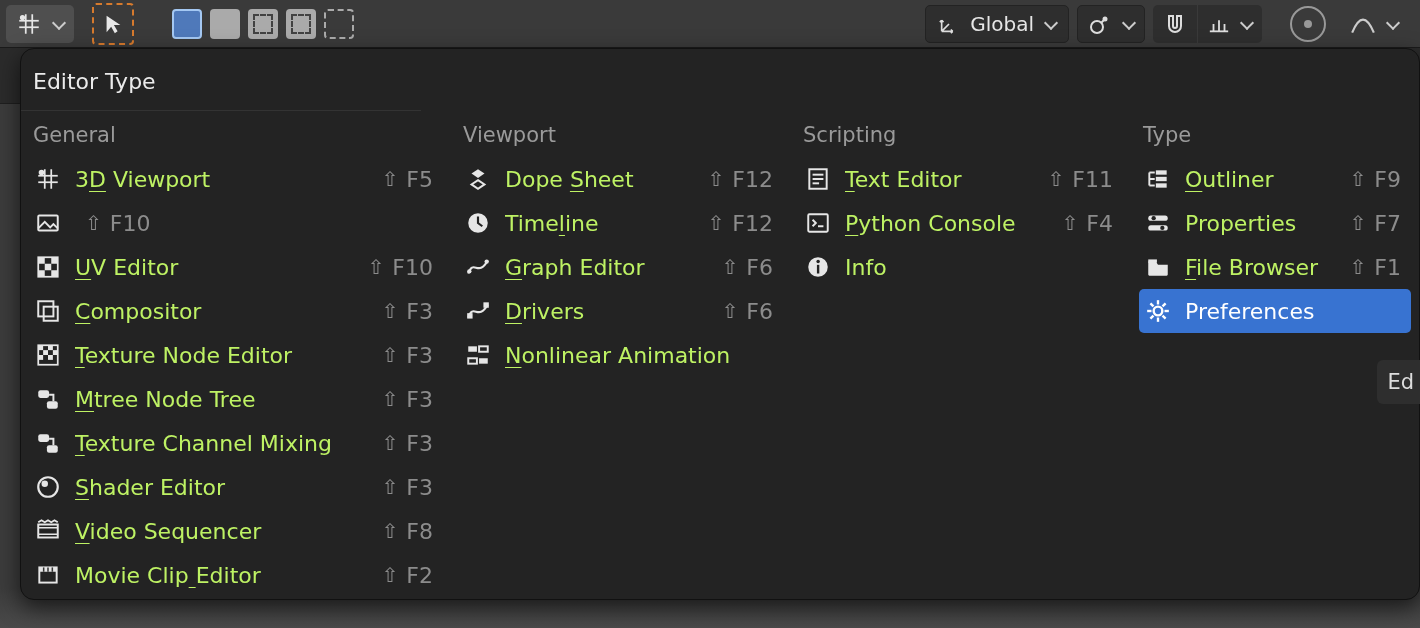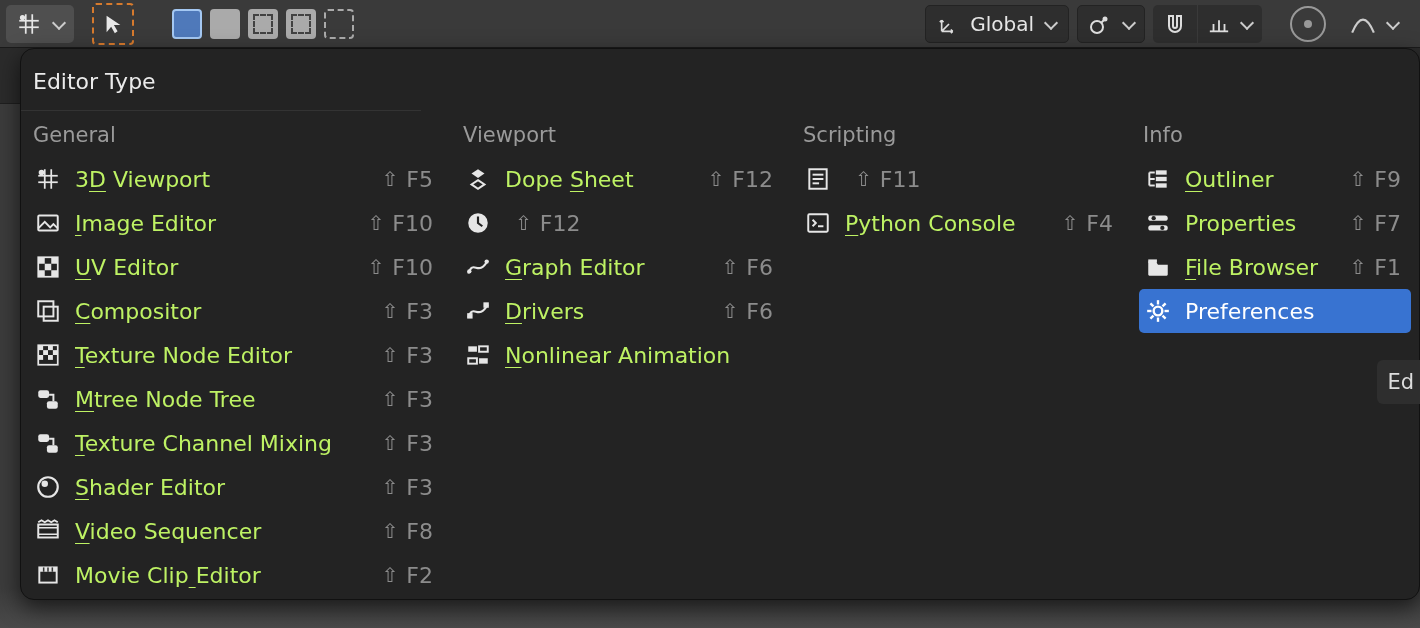--- a/index.html
+++ b/index.html
@@ -341,21 +341,20 @@
           </span>
           <span class="label">3<span class="mn">D</span> Viewport</span>
           <span class="shortcut"><span class="shift">⇧</span>F5</span>
         </div>
         <div class="row">
           <span class="icon">
             <svg width="26" height="26" viewBox="0 0 24 24">
               <use href="#i-image"></use>
             </svg>
           </span>
-          <span class="label"><span class="mn">I</span>mage Editor</span>
           <span class="shortcut"><span class="shift">⇧</span>F10</span>
         </div>
         <div class="row">
           <span class="icon">
             <svg width="26" height="26" viewBox="0 0 24 24">
               <use href="#i-uv"></use>
             </svg>
           </span>
           <span class="label"><span class="mn">U</span>V Editor</span>
           <span class="shortcut"><span class="shift">⇧</span>F10</span>
@@ -434,20 +433,21 @@
           </span>
           <span class="label">Dope <span class="mn">S</span>heet</span>
           <span class="shortcut"><span class="shift">⇧</span>F12</span>
         </div>
         <div class="row">
           <span class="icon">
             <svg width="26" height="26" viewBox="0 0 24 24">
               <use href="#i-timeline"></use>
             </svg>
           </span>
+          <span class="label">Time<span class="mn">l</span>ine</span>
           <span class="shortcut"><span class="shift">⇧</span>F12</span>
         </div>
         <div class="row">
           <span class="icon">
             <svg width="26" height="26" viewBox="0 0 24 24">
               <use href="#i-graph"></use>
             </svg>
           </span>
           <span class="label"><span class="mn">G</span>raph Editor</span>
           <span class="shortcut"><span class="shift">⇧</span>F6</span>
@@ -471,34 +471,43 @@
         </div>
       </div>
     <div class="col col-scripting">
         <div class="col-head">Scripting</div>
         <div class="row">
           <span class="icon">
             <svg width="26" height="26" viewBox="0 0 24 24">
               <use href="#i-text"></use>
             </svg>
           </span>
+          <span class="label"><span class="mn">T</span>ext Editor</span>
           <span class="shortcut"><span class="shift">⇧</span>F11</span>
         </div>
         <div class="row">
           <span class="icon">
             <svg width="26" height="26" viewBox="0 0 24 24">
               <use href="#i-console"></use>
             </svg>
           </span>
           <span class="label"><span class="mn">P</span>ython Console</span>
           <span class="shortcut"><span class="shift">⇧</span>F4</span>
         </div>
+        <div class="row">
+          <span class="icon">
+            <svg width="26" height="26" viewBox="0 0 24 24">
+              <use href="#i-info"></use>
+            </svg>
+          </span>
+          <span class="label">Info</span>
+        </div>
       </div>
     <div class="col col-data">
-        <div class="col-head">Info</div>
+        <div class="col-head">Type</div>
         <div class="row">
           <span class="icon">
             <svg width="26" height="26" viewBox="0 0 24 24">
               <use href="#i-outliner"></use>
             </svg>
           </span>
           <span class="label"><span class="mn">O</span>utliner</span>
           <span class="shortcut"><span class="shift">⇧</span>F9</span>
         </div>
         <div class="row">

